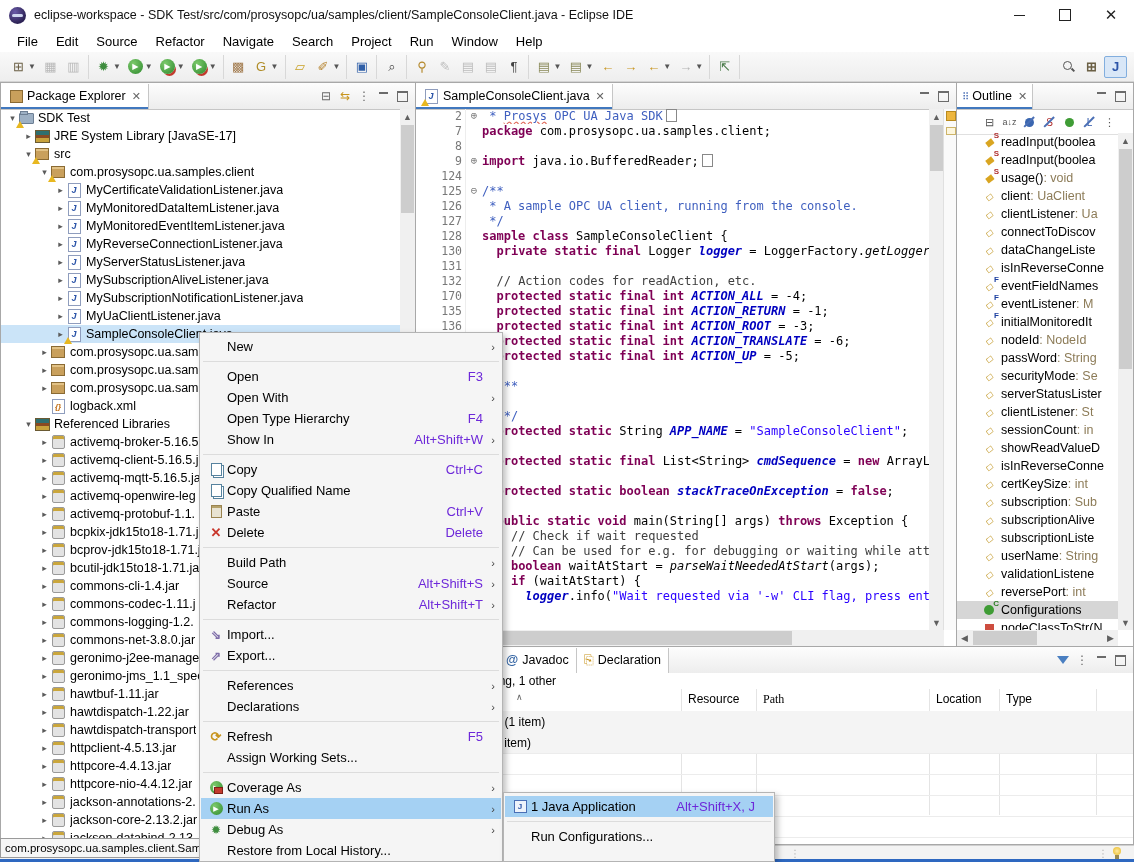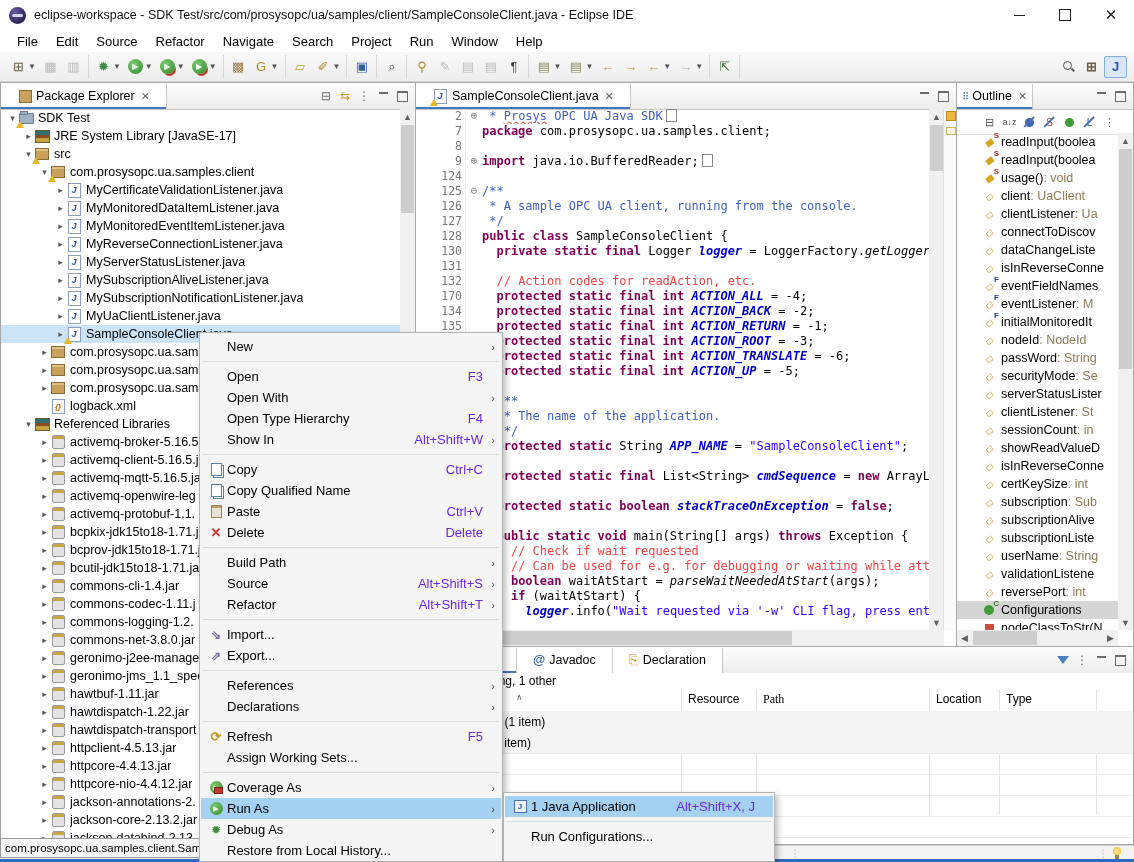--- a/index.html
+++ b/index.html
@@ -25,21 +25,21 @@
   .tb-dd{font-size:8px;color:#555;margin-left:1px;}
   .tb-round{width:15px;height:15px;border-radius:50%;font-size:8px;display:flex;align-items:center;justify-content:center;color:#fff;}
   .tb-right{margin-left:auto;display:flex;align-items:center;padding-right:6px;}
   .persp-active{background:#d9e7f7;border:1px solid #82aede;border-radius:2px;}
   .mag{position:relative;width:15px;height:15px;display:inline-block;}
   .mag::before{content:"";position:absolute;left:2px;top:2px;width:7px;height:7px;border:1.6px solid #555;border-radius:50%;}
   .mag::after{content:"";position:absolute;left:10px;top:10px;width:4px;height:1.8px;background:#555;transform:rotate(45deg);}
   
   .view{position:absolute;background:#fff;border:1px solid #a8a8a8;box-sizing:border-box;}
   .view-tabbar{height:26px;background:linear-gradient(#fdfdfd,#ededed);border-bottom:1px solid #c6c6c6;display:flex;align-items:center;position:relative;}
-  .vtab{display:flex;align-items:center;height:25px;padding:0 16px;background:#fff;border-right:1px solid #c6c6c6;position:relative;font-size:12.5px;}
+  .vtab{display:flex;align-items:center;height:25px;padding:0 7px;background:#fff;border-right:1px solid #c6c6c6;position:relative;font-size:12.5px;}
   .vtab.active::after{content:"";position:absolute;left:0;right:0;bottom:0;height:2px;background:#4178be;}
   .vtab .close{margin-left:6px;color:#666;font-size:11px;}
   .view-tools{margin-left:auto;display:flex;align-items:center;padding-right:4px;}
   .vtool{width:18px;height:18px;display:flex;align-items:center;justify-content:center;color:#6b6b6b;font-size:12px;margin-left:1px;position:relative;}
   .vtool.min i{display:block;width:9px;height:2px;background:#6b6b6b;margin-top:-6px;}
   .vtool.max i{display:block;width:9px;height:8px;border:1.5px solid #6b6b6b;border-top-width:2.5px;}
   .gold{color:#c8951f;}
   
   #pkg-tree{position:absolute;left:0;top:26px;right:15px;bottom:0;overflow:hidden;font-size:12.5px;}
   .tree-row{height:18px;display:flex;align-items:center;white-space:nowrap;}
@@ -61,21 +61,21 @@
   .sb-thumb{position:absolute;background:#cdcdcd;}
   .sb-arrow{position:absolute;width:15px;height:15px;color:#5f5f5f;font-size:9px;display:flex;align-items:center;justify-content:center;}
   
   #editor-code{position:absolute;left:0;top:26px;right:27px;bottom:16px;overflow:hidden;font-family:"DejaVu Sans Mono",monospace;font-size:12px;line-height:15px;}
   .eline{display:flex;height:15px;}
   .eline .ln{width:46px;text-align:right;color:#787878;padding-right:3px;flex:none;font-size:11.5px;}
   .eline .fold{width:16px;flex:none;position:relative;color:#808080;font-size:11px;text-align:center;line-height:14px;border-left:1px solid #ededed;}
   .eline .code{white-space:pre;overflow:hidden;flex:1;}
   .tk-k{color:#7f0055;font-weight:bold;}
   .tk-p{color:#000;}
-  .tk-c{color:#ef4444;}
+  .tk-c{color:#404040;}
   .tk-j{color:#3f5fbf;}
   .tk-jw{color:#3f5fbf;text-decoration:underline;text-decoration-style:wavy;text-decoration-color:#e06c5c;}
   .tk-s{color:#2a00ff;}
   .tk-sf{color:#0000c0;font-style:italic;font-weight:bold;}
   .tk-sm{font-style:italic;text-align:right;}
   .foldbox{display:inline-block;width:9px;height:11px;border:1px solid #888;margin-left:3px;vertical-align:-2px;}
   #editor-vscroll{position:absolute;top:26px;right:12px;width:15px;bottom:16px;background:#f0f0f0;}
   #editor-ruler{position:absolute;top:26px;right:0;width:12px;bottom:16px;background:#fafafa;border-left:1px solid #e0e0e0;}
   .ov-warn{position:absolute;left:2px;width:8px;height:8px;background:#edb63f;border:1px solid #b98a1e;}
   .ov-box{position:absolute;left:2px;width:8px;height:6px;border:1px solid #cdb469;background:#fdf6dd;}
@@ -662,21 +662,21 @@
           <span class="code"><span class="tk-j"> * A sample OPC UA client, running from the console.</span></span>
         </div>
         <div class="eline">
           <span class="ln">127</span>
           <span class="fold"></span>
           <span class="code"><span class="tk-j"> */</span></span>
         </div>
         <div class="eline">
           <span class="ln">128</span>
           <span class="fold"></span>
-          <span class="code"><span class="tk-k">public</span><span class="tk-p"> </span><span class="tk-k">class</span><span class="tk-p"> SampleConsoleClient {</span></span>
+          <span class="code"><span class="tk-k">sample</span><span class="tk-p"> </span><span class="tk-k">class</span><span class="tk-p"> SampleConsoleClient {</span></span>
         </div>
         <div class="eline">
           <span class="ln">130</span>
           <span class="fold"></span>
           <span class="code"><span class="tk-p">  </span><span class="tk-k">private static final</span><span class="tk-p"> Logger </span><span class="tk-sf">logger</span><span class="tk-p"> = LoggerFactory.</span><span class="tk-sm">getLogger</span></span>
         </div>
         <div class="eline">
           <span class="ln">131</span>
           <span class="fold"></span>
           <span class="code"></span>
@@ -685,25 +685,20 @@
           <span class="ln">132</span>
           <span class="fold"></span>
           <span class="code"><span class="tk-p">  </span><span class="tk-c">// Action codes for readAction, etc.</span></span>
         </div>
         <div class="eline">
           <span class="ln">170</span>
           <span class="fold"></span>
           <span class="code"><span class="tk-p">  </span><span class="tk-k">protected static final int</span><span class="tk-p"> </span><span class="tk-sf">ACTION_ALL</span><span class="tk-p"> = -4;</span></span>
         </div>
         <div class="eline">
-          <span class="ln">134</span>
-          <span class="fold"></span>
-          <span class="code"><span class="tk-p">  </span><span class="tk-k">protected static final int</span><span class="tk-p"> </span><span class="tk-sf">ACTION_BACK</span><span class="tk-p"> = -2;</span></span>
-        </div>
-        <div class="eline">
           <span class="ln">135</span>
           <span class="fold"></span>
           <span class="code"><span class="tk-p">  </span><span class="tk-k">protected static final int</span><span class="tk-p"> </span><span class="tk-sf">ACTION_RETURN</span><span class="tk-p"> = -1;</span></span>
         </div>
         <div class="eline">
           <span class="ln">136</span>
           <span class="fold"></span>
           <span class="code"><span class="tk-p">  </span><span class="tk-k">protected static final int</span><span class="tk-p"> </span><span class="tk-sf">ACTION_ROOT</span><span class="tk-p"> = -3;</span></span>
         </div>
         <div class="eline">
@@ -722,21 +717,20 @@
           <span class="code"></span>
         </div>
         <div class="eline">
           <span class="ln">140</span>
           <span class="fold"></span>
           <span class="code"><span class="tk-p">  </span><span class="tk-j">/**</span></span>
         </div>
         <div class="eline">
           <span class="ln">141</span>
           <span class="fold"></span>
-          <span class="code"><span class="tk-p">  </span><span class="tk-j"> * The name of the application.</span></span>
         </div>
         <div class="eline">
           <span class="ln">142</span>
           <span class="fold"></span>
           <span class="code"><span class="tk-p">  </span><span class="tk-j"> */</span></span>
         </div>
         <div class="eline">
           <span class="ln">143</span>
           <span class="fold"></span>
           <span class="code"><span class="tk-p">  </span><span class="tk-k">protected static</span><span class="tk-p"> String </span><span class="tk-sf">APP_NAME</span><span class="tk-p"> = </span><span class="tk-s">"SampleConsoleClient"</span><span class="tk-p">;</span></span>

